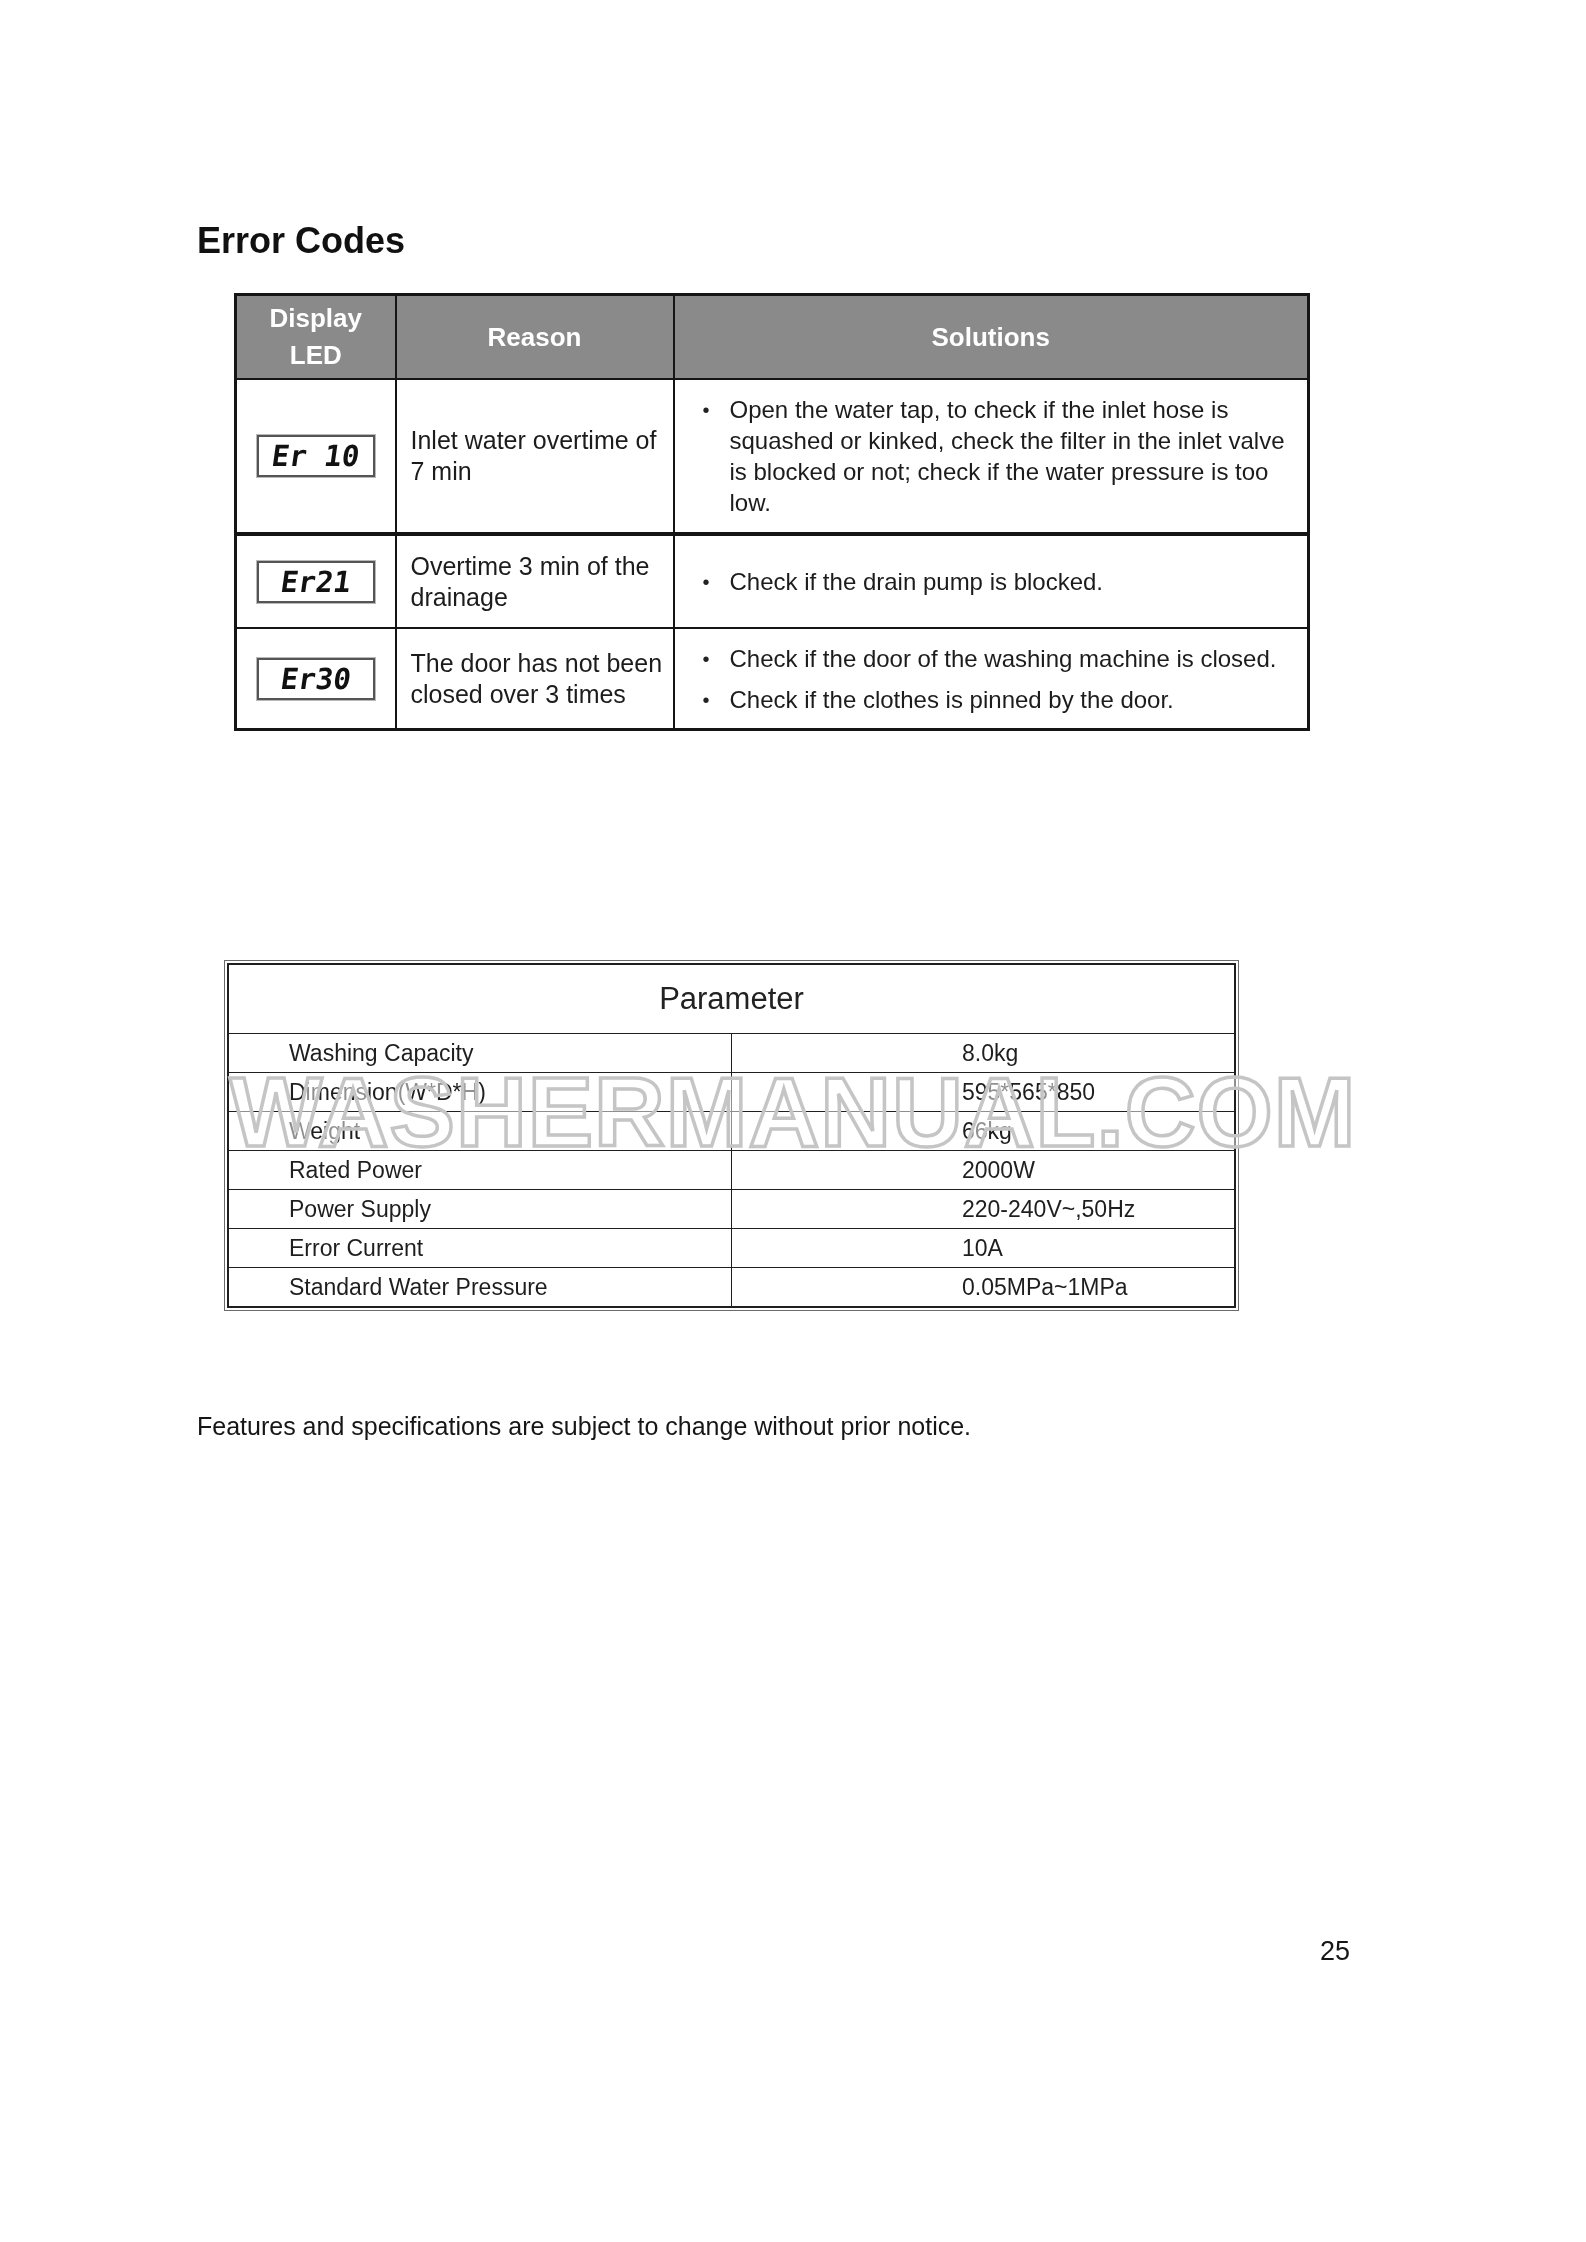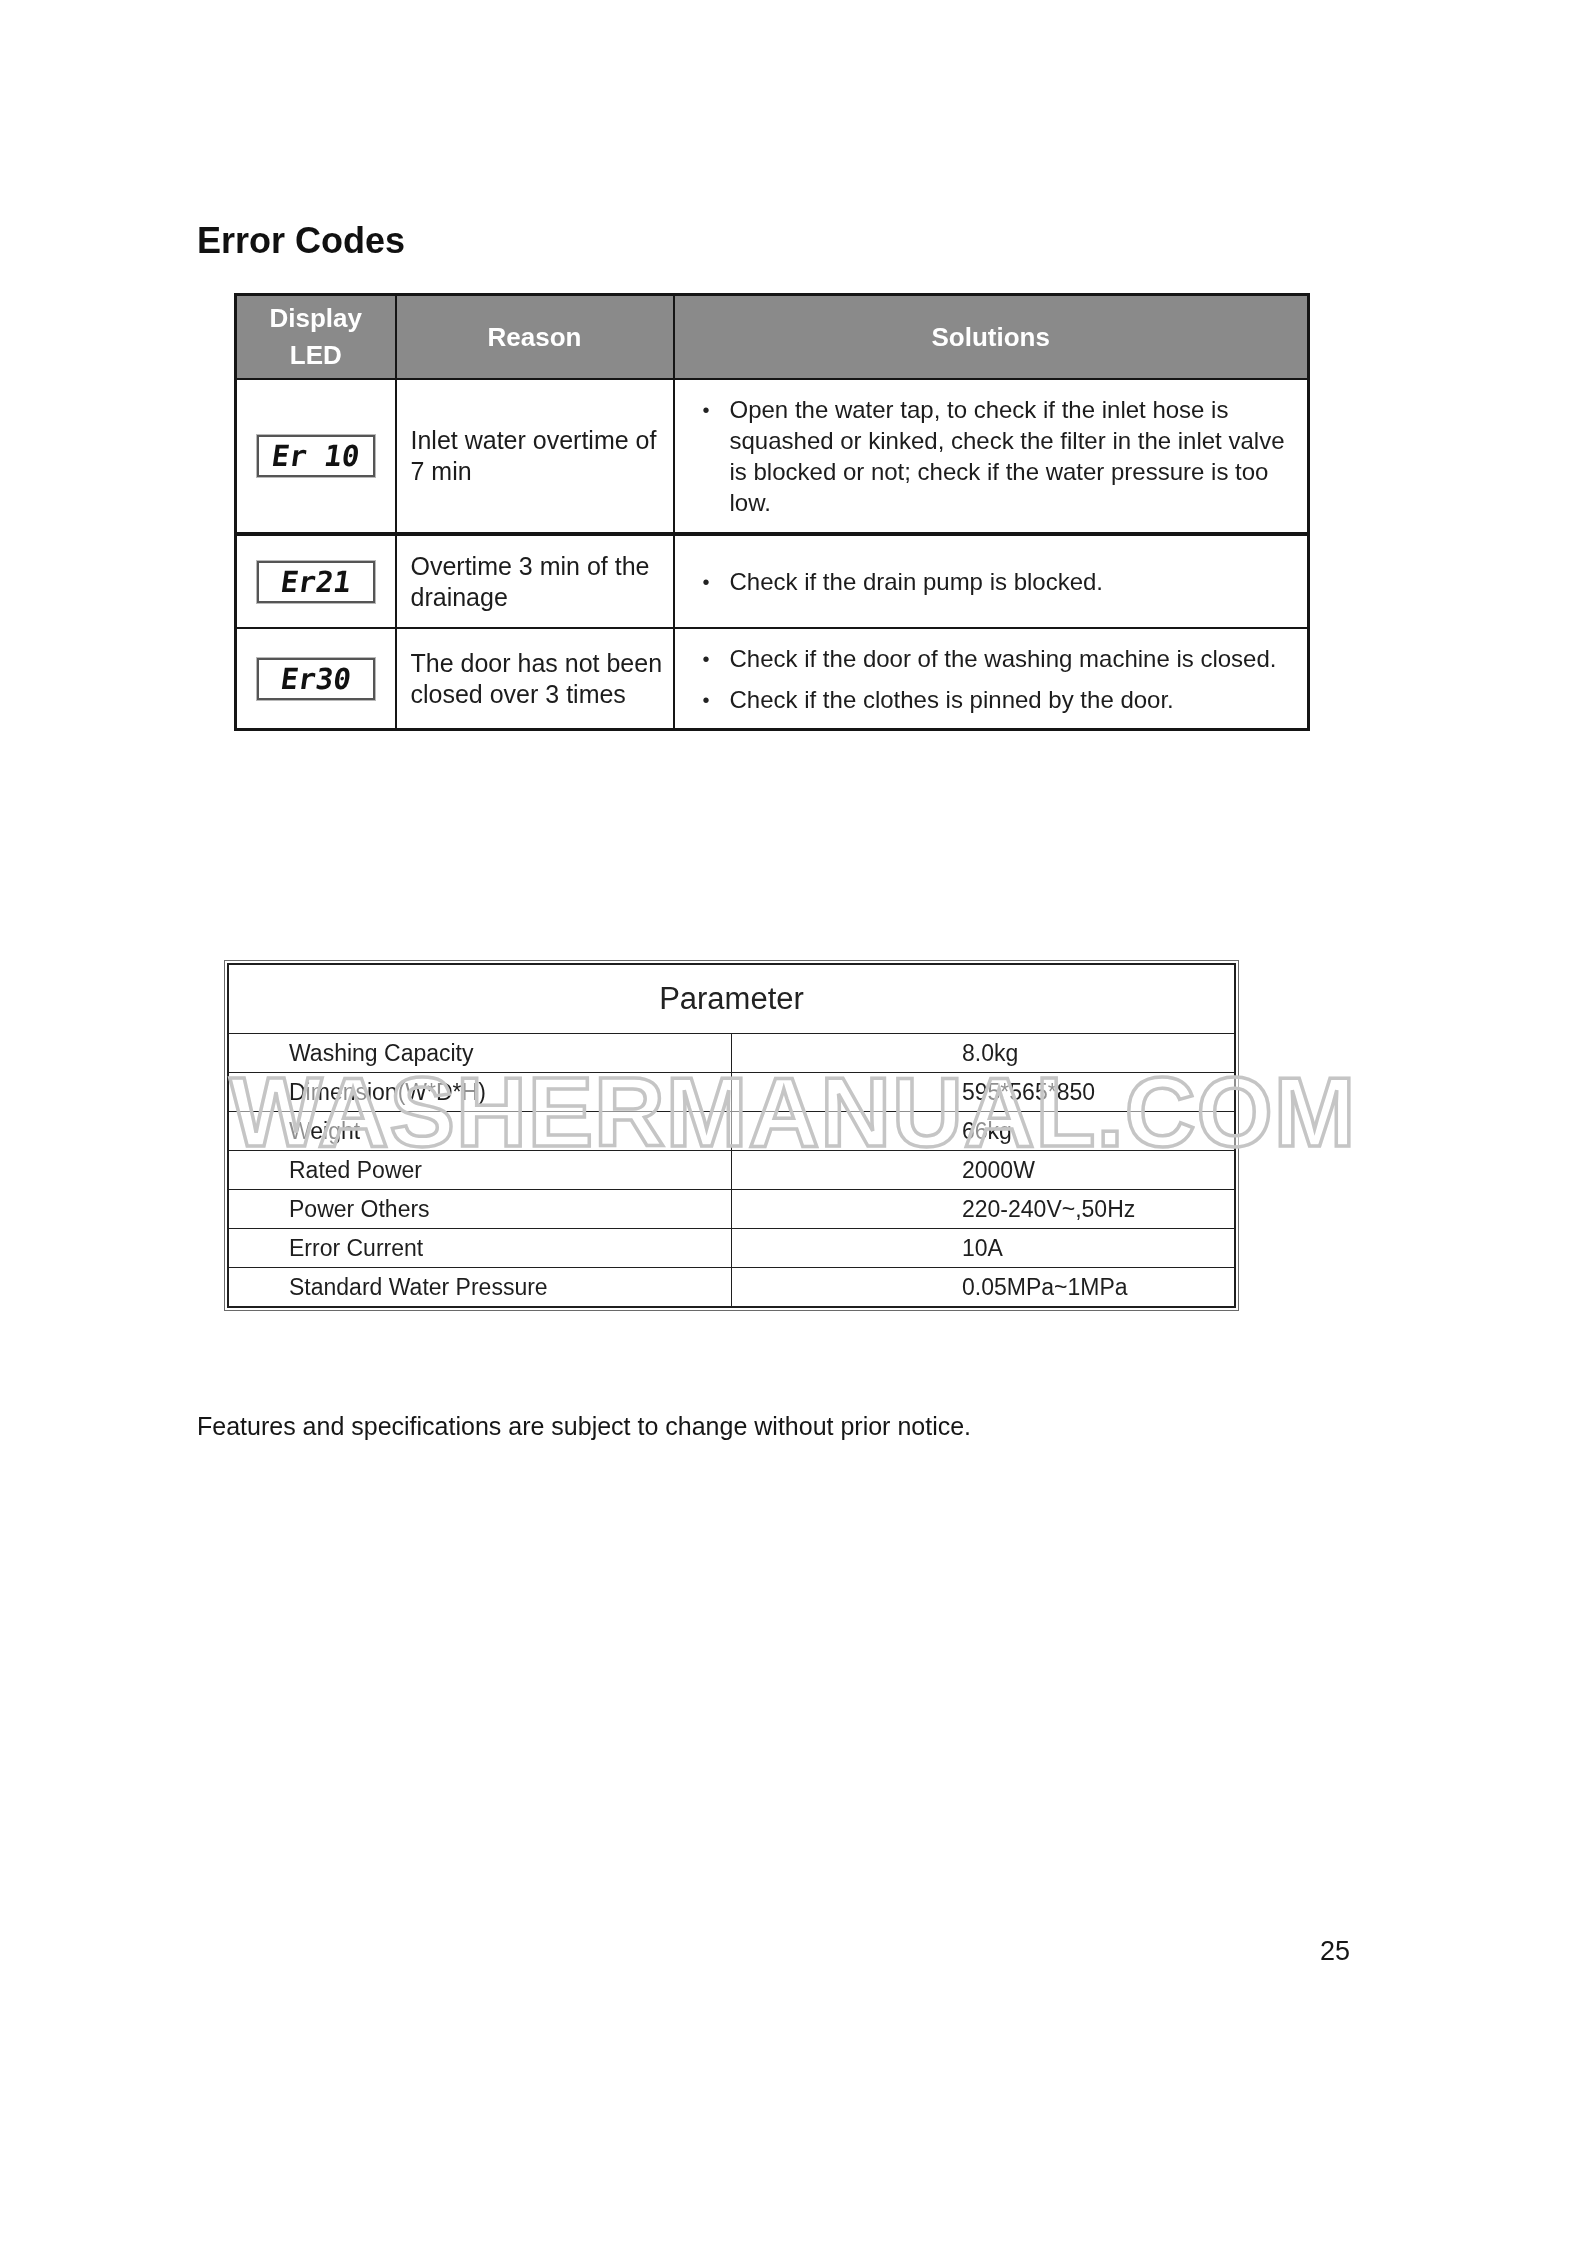--- a/index.html
+++ b/index.html
@@ -147,21 +147,21 @@
         </tr>
         <tr>
           <td class="lab">Weight</td>
           <td class="val">66kg</td>
         </tr>
         <tr>
           <td class="lab">Rated Power</td>
           <td class="val">2000W</td>
         </tr>
         <tr>
-          <td class="lab">Power Others</td>
+          <td class="lab">Power Supply</td>
           <td class="val">220-240V~,50Hz</td>
         </tr>
         <tr>
           <td class="lab">Error Current</td>
           <td class="val">10A</td>
         </tr>
         <tr>
           <td class="lab">Standard Water Pressure</td>
           <td class="val">0.05MPa~1MPa</td>
         </tr>

